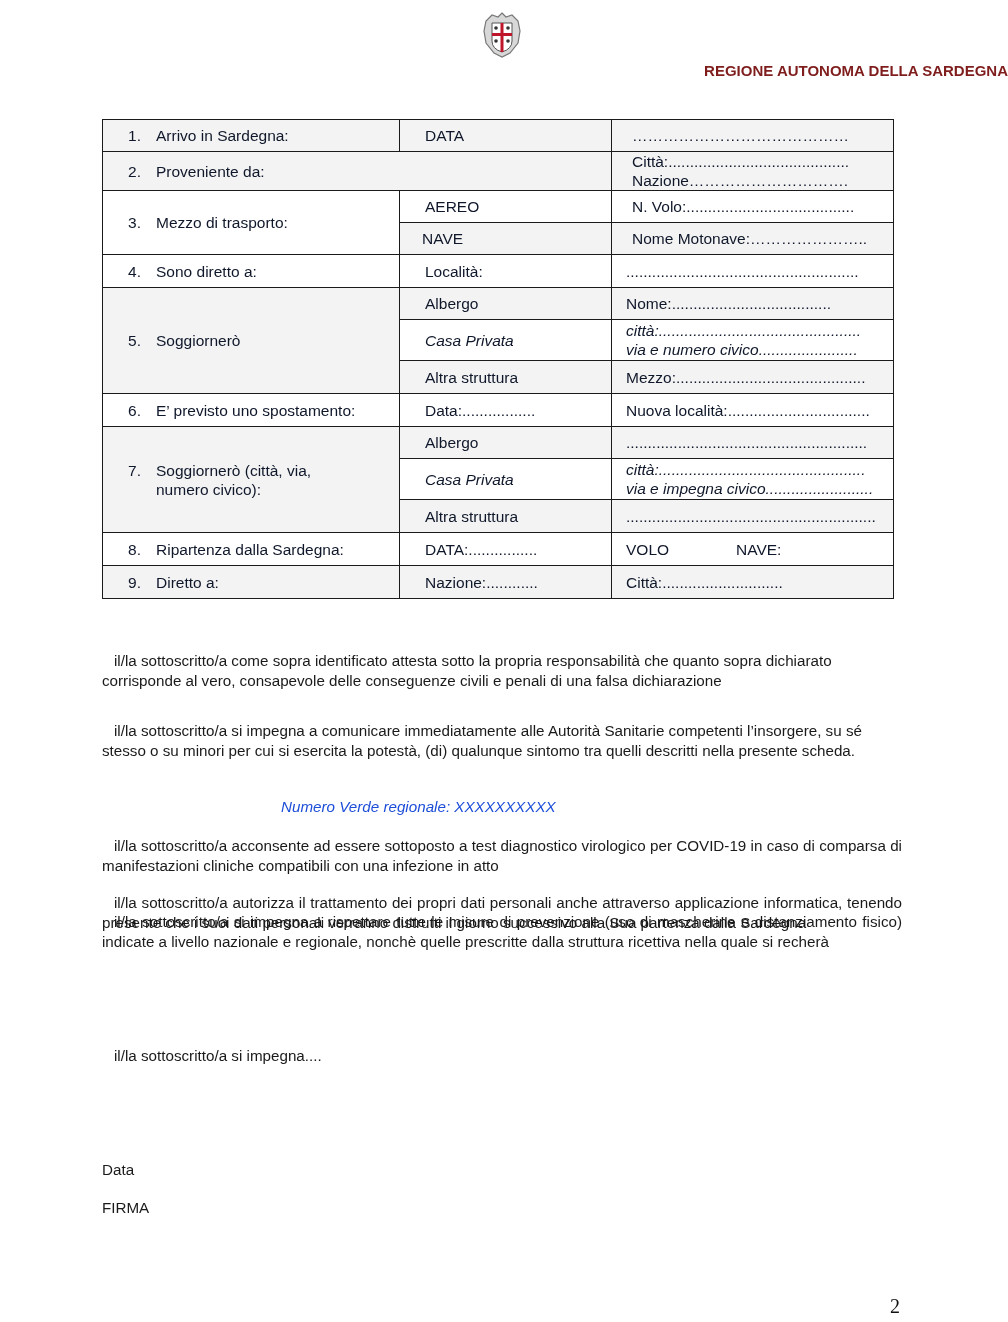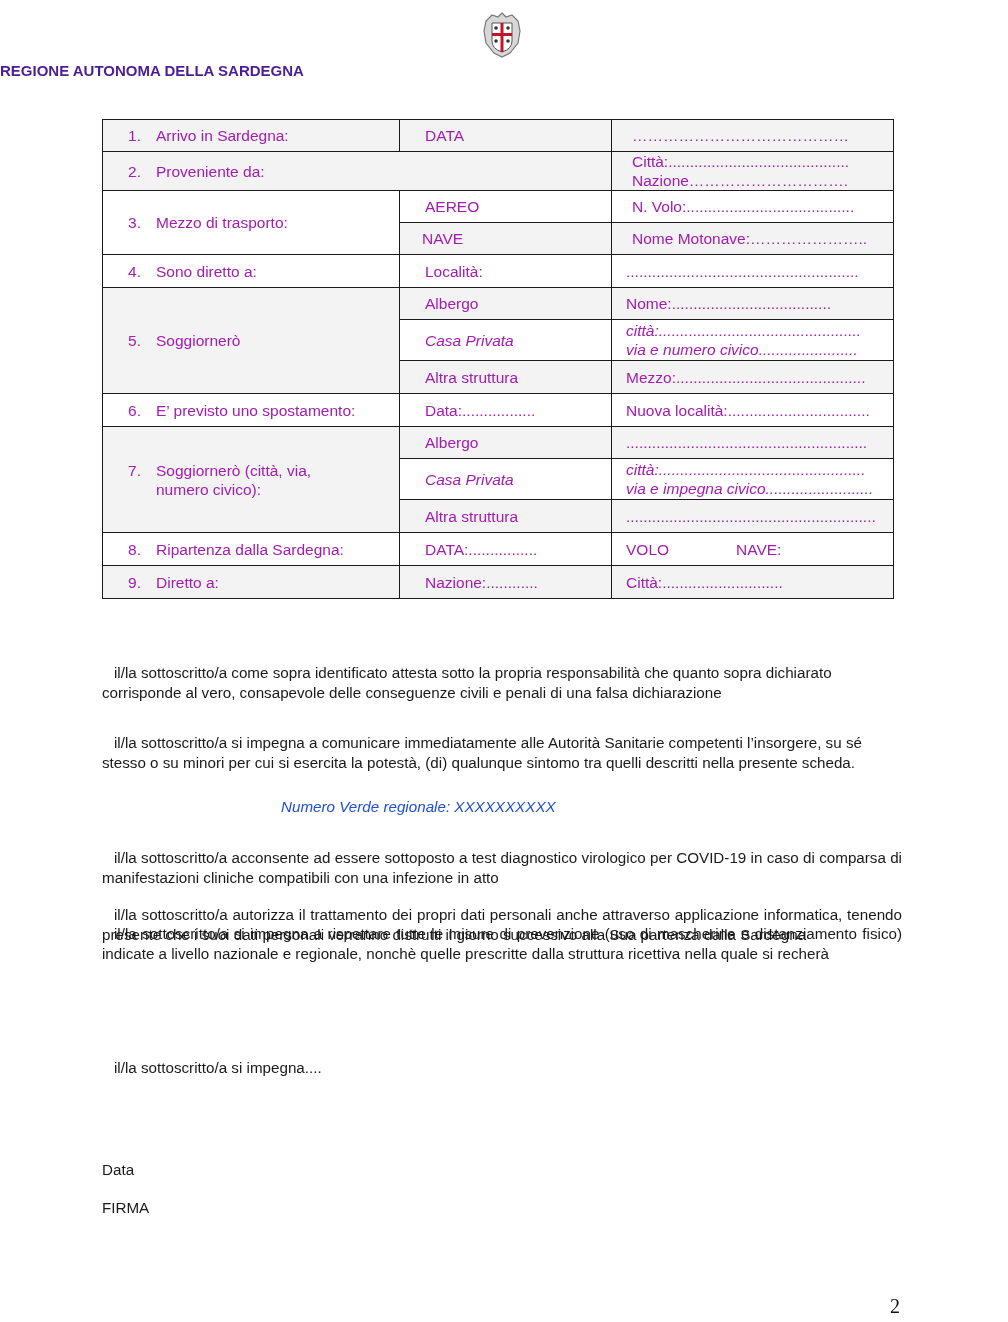--- a/index.html
+++ b/index.html
@@ -2,26 +2,26 @@
 <html><head>
 <meta charset="utf-8">
 <style>
   html, body { margin: 0; padding: 0; background: #ffffff; }
   body {
     width: 1008px; height: 1322px; position: relative; overflow: hidden;
     font-family: "Liberation Sans", sans-serif; color: #1a1a1a;
   }
   .crest { position: absolute; left: 480px; top: 11px; width: 44px; height: 48px; }
   .header-title {
-    position: absolute; left: 0; width: 1008px; top: 62px; text-align: left;
-    font-weight: bold; font-size: 15px; color: #4c1d95;
+    position: absolute; left: 0; width: 1008px; top: 62px; text-align: right;
+    font-weight: bold; font-size: 15px; color: #7f1d1d;
   }
   table.form {
     position: absolute; left: 102px; top: 119px; width: 792px;
-    border-collapse: collapse; font-size: 15.5px; color: #a21caf;
+    border-collapse: collapse; font-size: 15.5px; color: #0f172a;
   }
   table.form td {
     border: 1.5px solid #1a1a1a; padding: 0; vertical-align: middle;
     line-height: 19px;
   }
   .g { background: #f3f3f3; }
   .w { background: #ffffff; }
   td.lbl { width: 296px; }
   td.mid { width: 186px; padding-left: 25px !important; }
   td.mid.nave { padding-left: 22px !important; }
@@ -30,21 +30,21 @@
   .num { display: inline-block; width: 30px; text-align: right; margin-right: 15px; margin-left: 8px; }
   .lbl-wrap { display: flex; }
   .lbl-text { display: inline-block; }
   .r34 { height: 32px; }
   .r37 { height: 37px; }
   .r33 { height: 33px; }
   .r41 { height: 41px; font-style: italic; }
   .nl { display:block; }
   .para {
     position: absolute; left: 102px; width: 800px; font-size: 15.2px; line-height: 19.5px;
-    color: #1a1a1a; text-indent: 12px; margin-top: 12px;
+    color: #1a1a1a; text-indent: 12px;
   }
   .just { text-align: justify; }
   .phone {
     position: absolute; left: 281px; top: 798px; font-style: italic; font-size: 15.2px; color: #1d4ed8;
   }
   .sig { position: absolute; left: 102px; font-size: 15.2px; color: #1a1a1a; }
   .pagenum {
     position: absolute; left: 890px; top: 1295px; font-family: "Liberation Serif", serif; font-size: 20px; color: #111;
   }
 </style>

